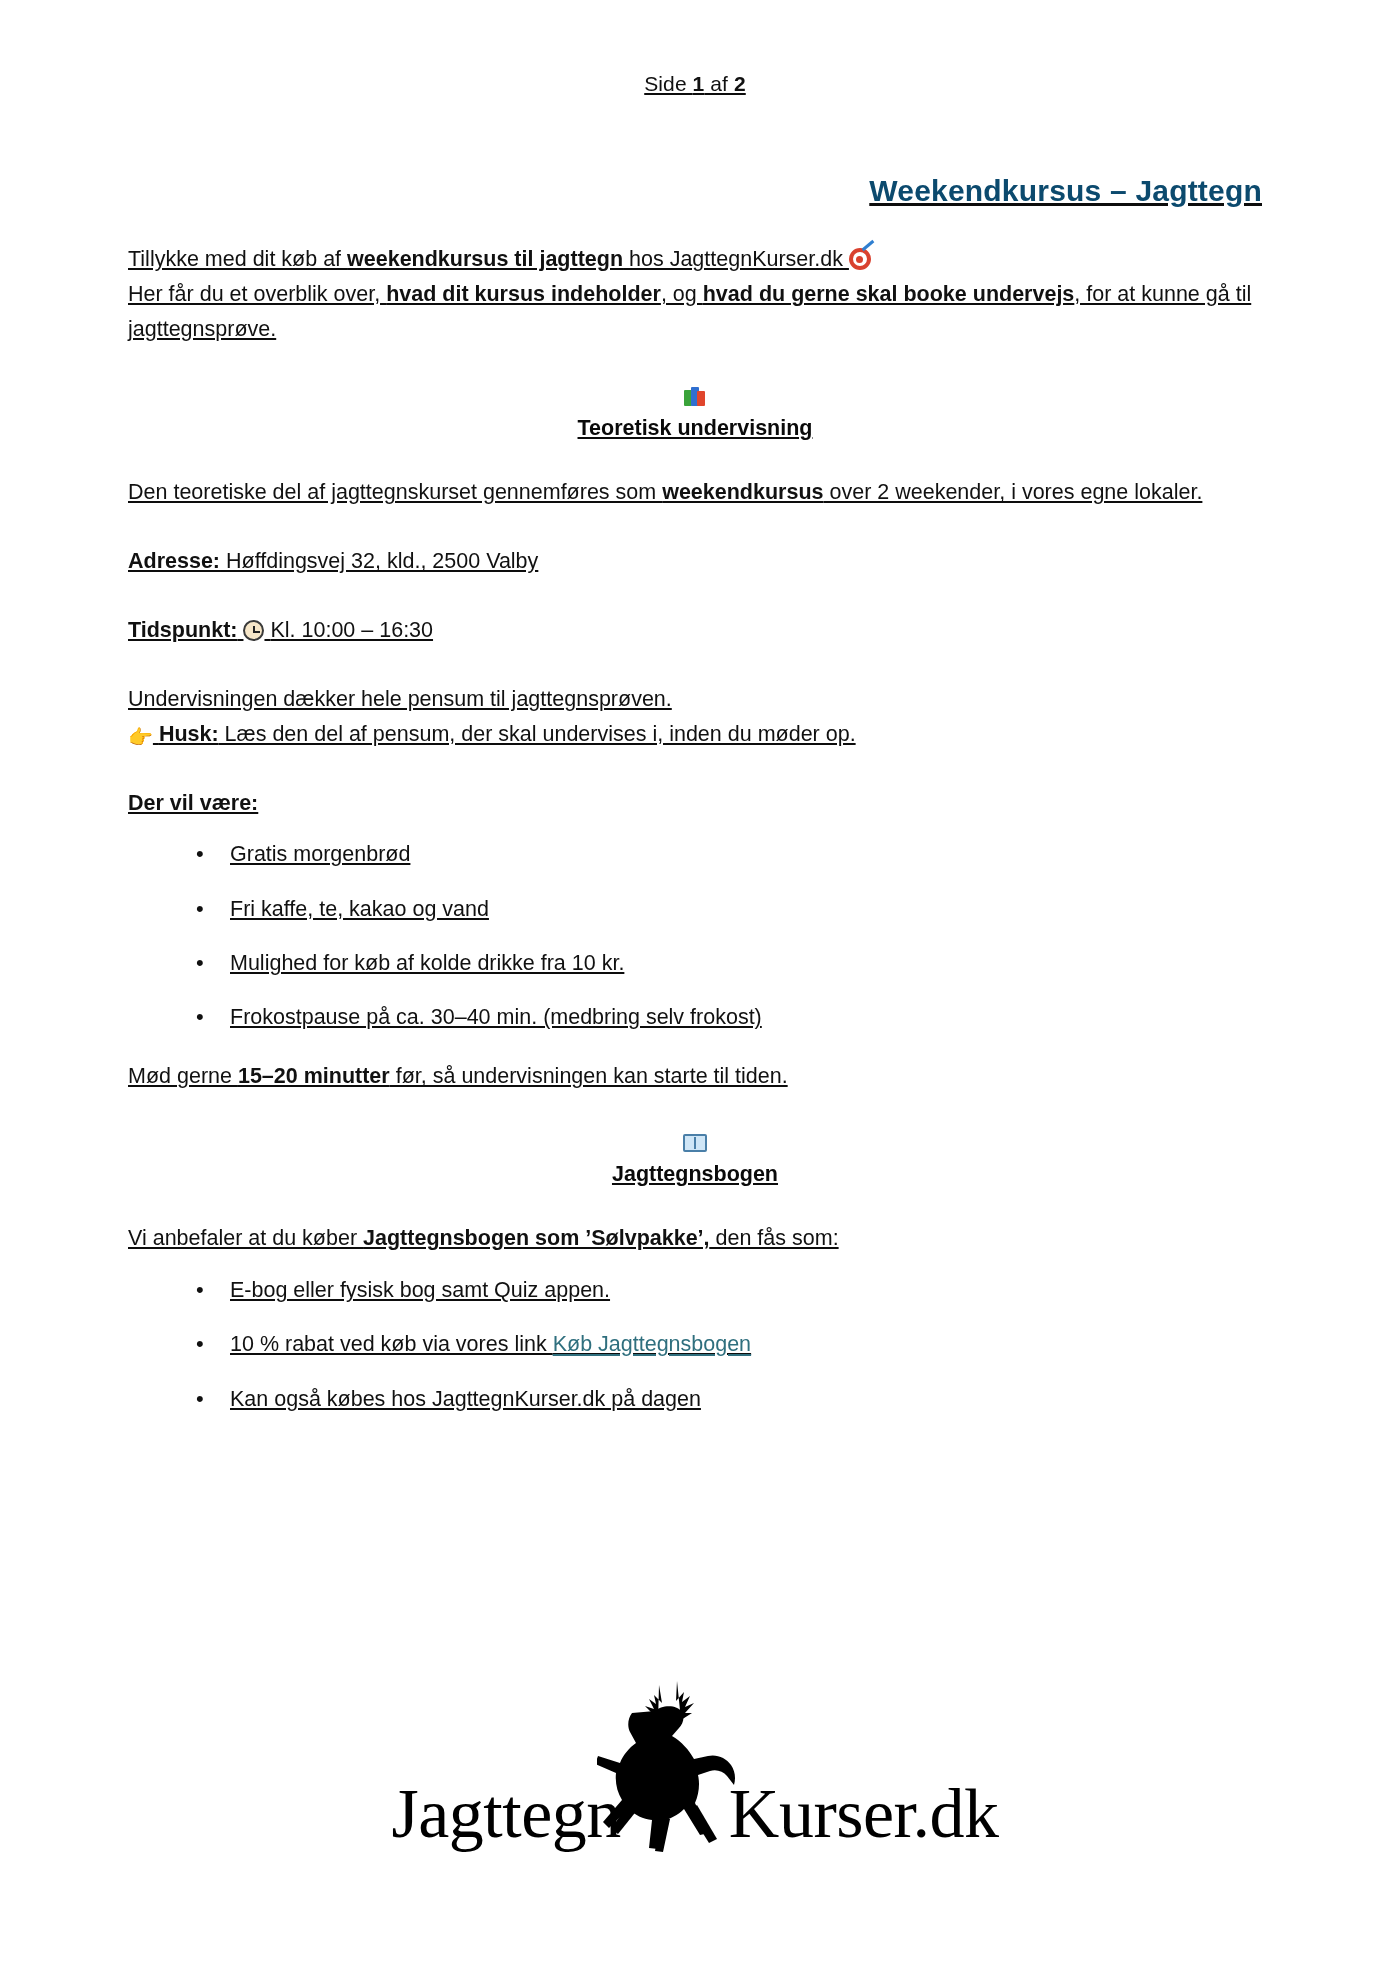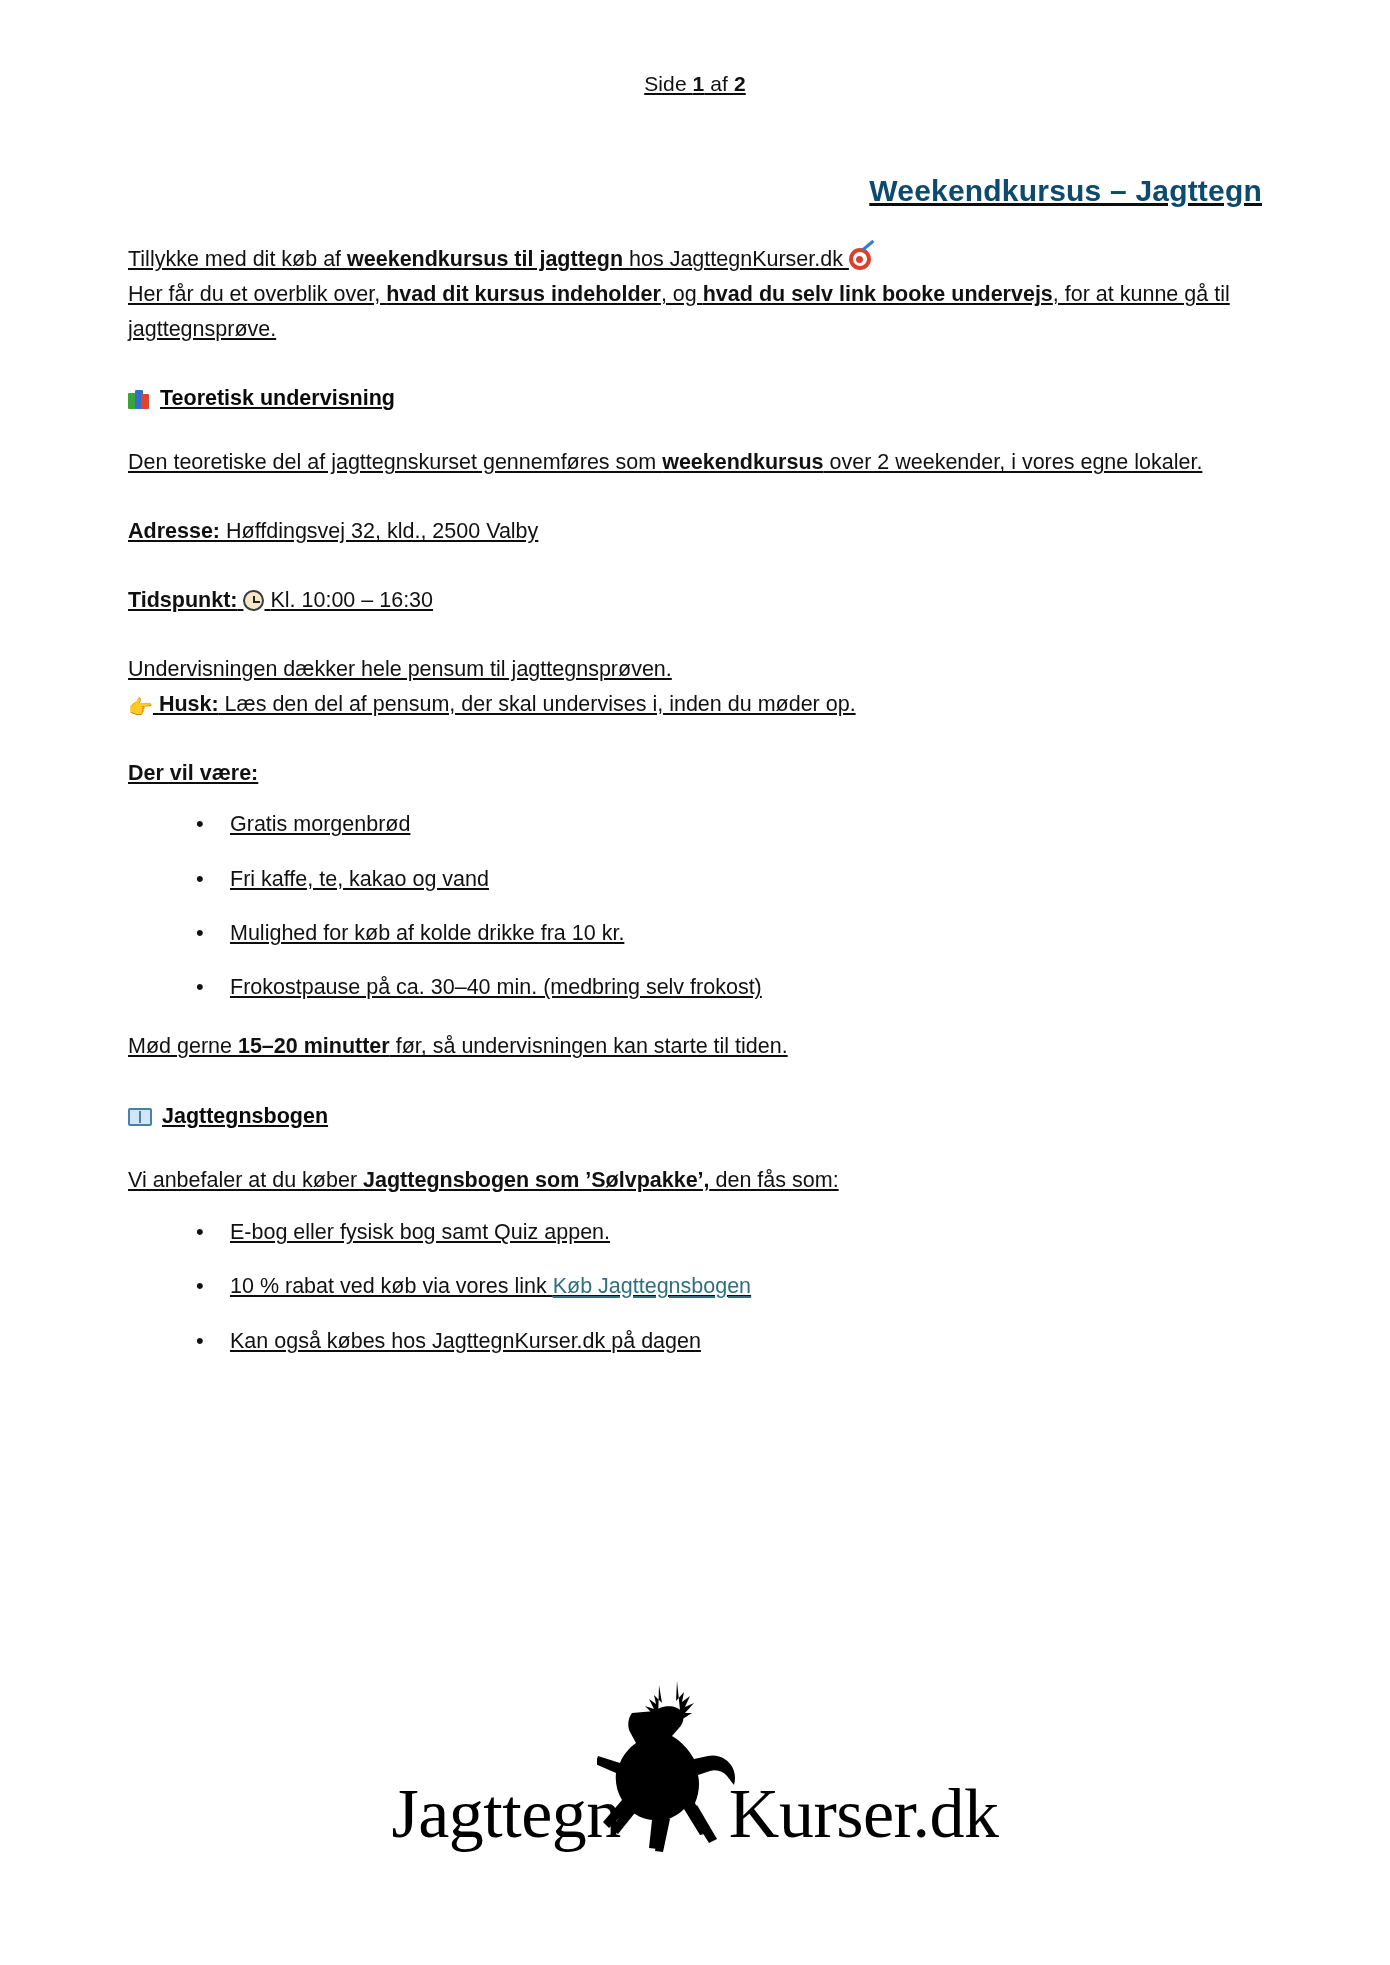--- a/index.html
+++ b/index.html
@@ -50,20 +50,21 @@
   p.para b { font-weight: 700; }
 
   h2.section {
     font-size: 21.5px;
     font-weight: 700;
     margin: 40px 0 0 0;
     display: flex;
     align-items: center;
     gap: 10px;
     color: #0a0a0a;
+    flex-direction: column;
   }
 
   .emoji-inline {
     display: inline-block;
     vertical-align: -2px;
   }
 
   ul.bullets {
     margin: 18px 0 0 0;
     padding-left: 68px;
@@ -230,21 +231,21 @@
 <div class="page">
 
   <div class="page-header">
     <span>Side </span><b>1</b><span> af </span><b>2</b>
   </div>
 
   <h1 class="doc-title">Weekendkursus – Jagttegn</h1>
 
   <p class="para">
     <span>Tillykke med dit køb af </span><b>weekendkursus til jagttegn</b><span> hos JagttegnKurser.dk </span><span class="ico-target emoji-inline"></span><br>
-    <span>Her får du et overblik over, </span><b>hvad dit kursus indeholder</b><span>, og </span><b>hvad du selv link booke undervejs</b><span>, for at kunne gå til jagttegnsprøve.</span>
+    <span>Her får du et overblik over, </span><b>hvad dit kursus indeholder</b><span>, og </span><b>hvad du gerne skal booke undervejs</b><span>, for at kunne gå til jagttegnsprøve.</span>
   </p>
 
   <h2 class="section">
     <span class="ico-books">
         <i class="b1"></i>
         <i class="b2"></i>
         <i class="b3"></i>
       </span>
     <span>Teoretisk undervisning</span>
   </h2>

